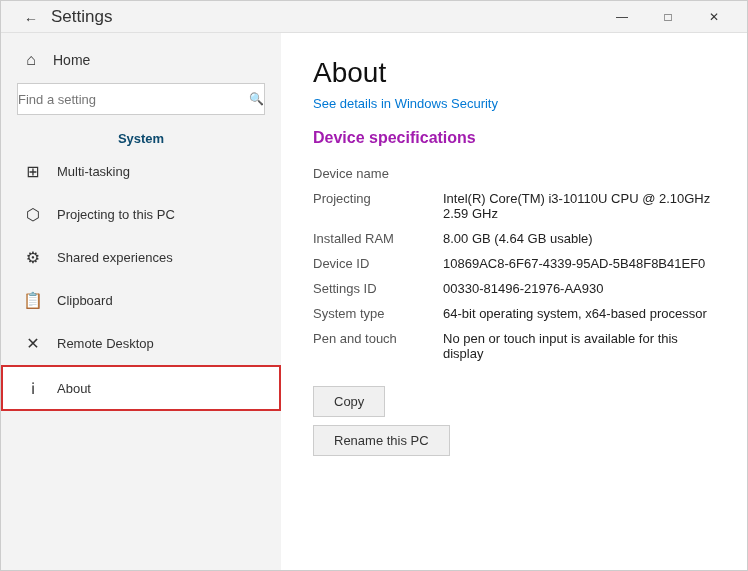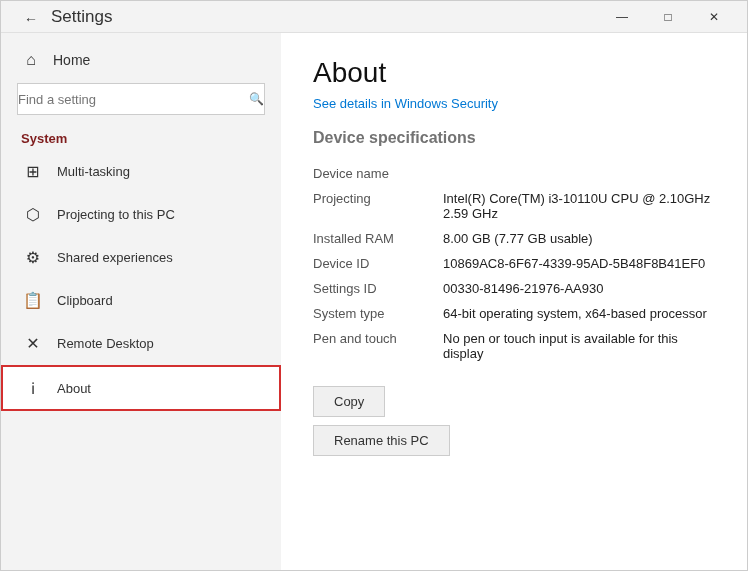--- a/index.html
+++ b/index.html
@@ -106,21 +106,22 @@
       background: transparent;
     }
     .search-icon-box {
       color: #666;
       font-size: 12px;
     }
     .sidebar-section-label {
       padding: 6px 20px 4px;
       font-size: 13px;
       font-weight: 600;
-      color: #7f1d1d;
+      color: #0c4a6e;
+      text-align: center;
     }
     .sidebar-item {
       display: flex;
       align-items: center;
       padding: 10px 20px;
       cursor: pointer;
       gap: 14px;
       color: #333;
       font-size: 13px;
       border: 2px solid transparent;
@@ -151,21 +152,21 @@
       color: #0078d4;
       font-size: 13px;
       text-decoration: none;
       cursor: pointer;
       display: inline-block;
       margin-bottom: 18px;
     }
     .section-title {
       font-size: 16px;
       font-weight: 600;
-      color: #737373;
+      color: #a21caf;
       margin-bottom: 14px;
     }
     .spec-table {
       width: 100%;
       border-collapse: collapse;
       margin-bottom: 20px;
     }
     .spec-table tr td {
       padding: 5px 0;
       vertical-align: top;
@@ -263,21 +264,21 @@
           <tr>
             <td>Device name</td>
             <td></td>
           </tr>
           <tr>
             <td>Projecting</td>
             <td>Intel(R) Core(TM) i3-10110U CPU @ 2.10GHz   2.59 GHz</td>
           </tr>
           <tr>
             <td>Installed RAM</td>
-            <td>8.00 GB (7.77 GB usable)</td>
+            <td>8.00 GB (4.64 GB usable)</td>
           </tr>
           <tr>
             <td>Device ID</td>
             <td>10869AC8-6F67-4339-95AD-5B48F8B41EF0</td>
           </tr>
           <tr>
             <td>Settings ID</td>
             <td>00330-81496-21976-AA930</td>
           </tr>
           <tr>

